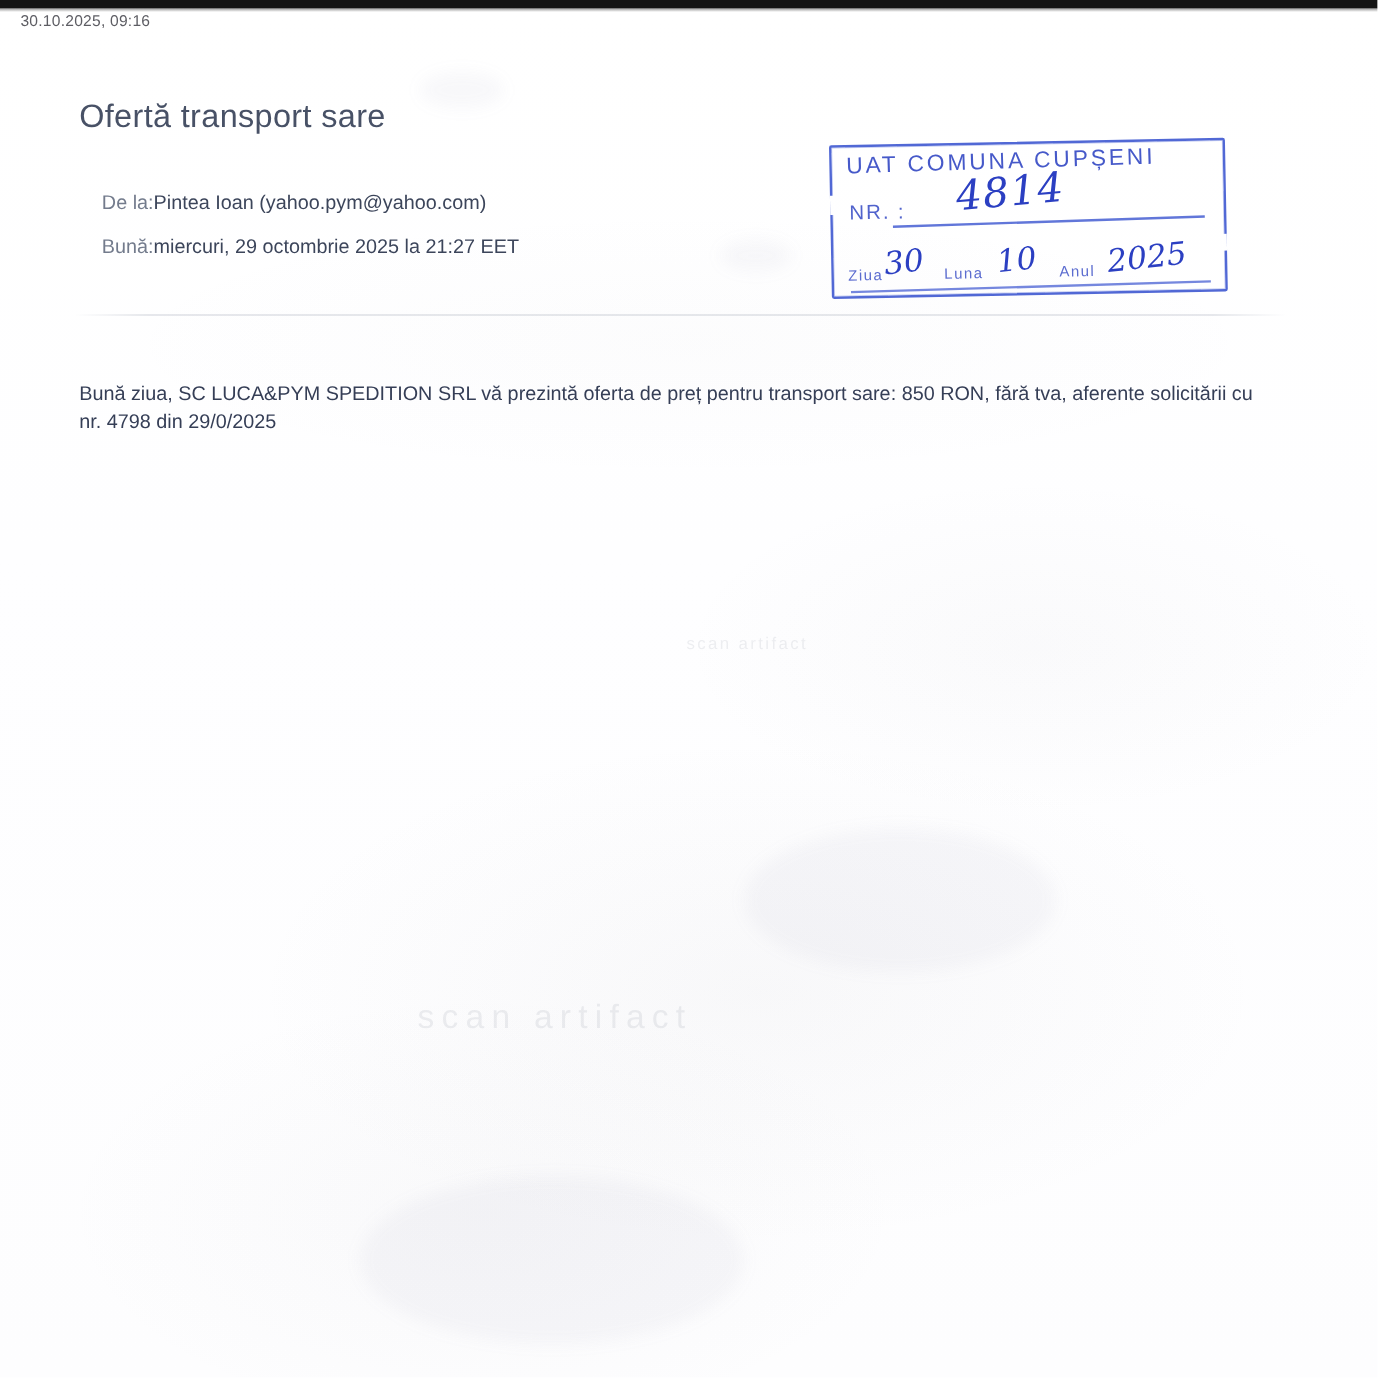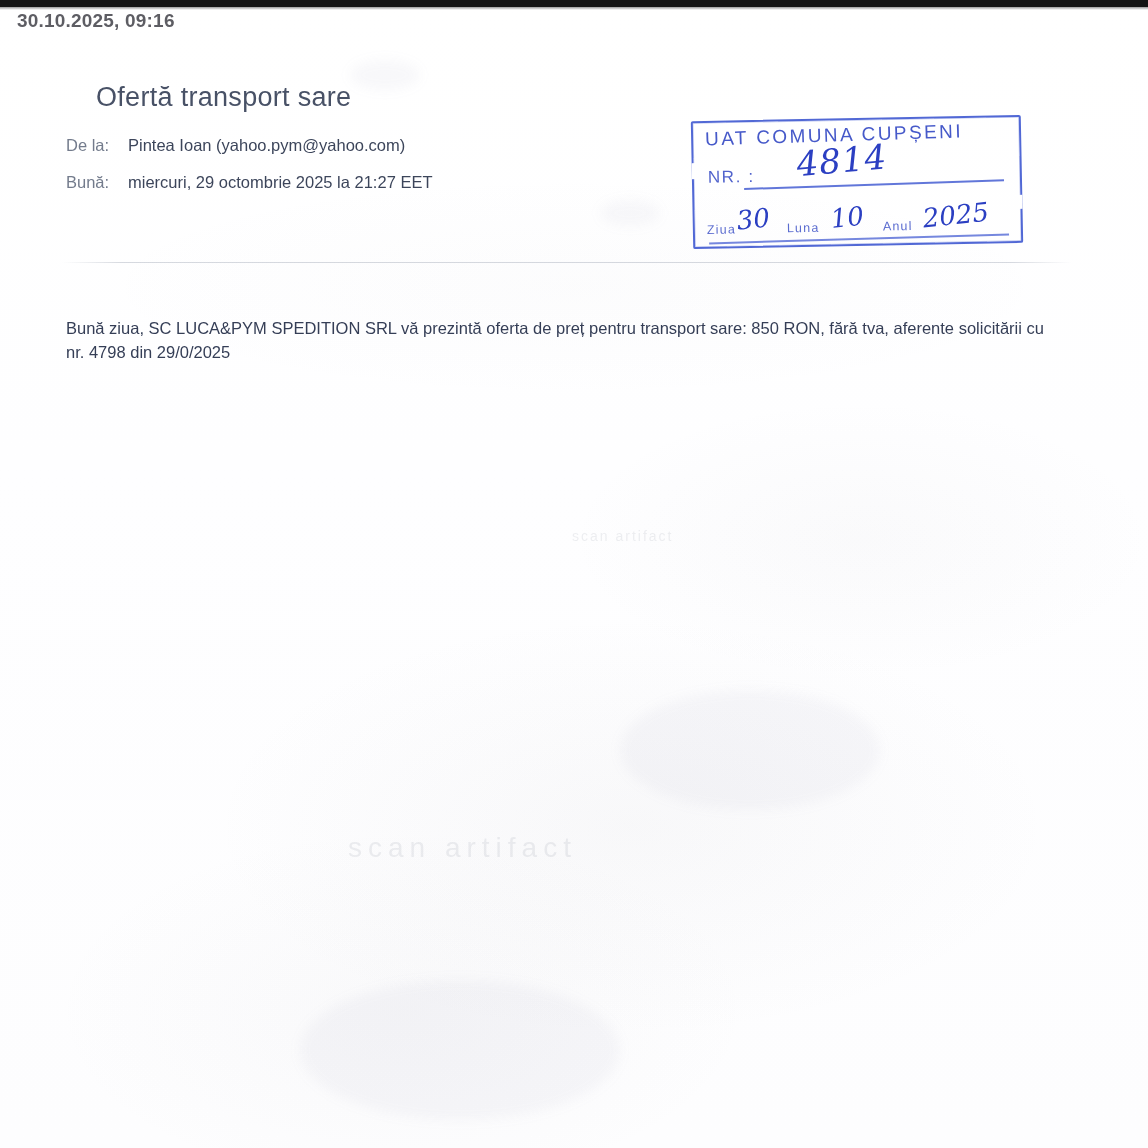--- a/index.html
+++ b/index.html
@@ -40,45 +40,44 @@
     position:absolute;
     left:0; top:7px;
     width:1148px; height:3px;
     background: linear-gradient(180deg, rgba(30,30,30,0.45), rgba(255,255,255,0));
   }
 
   .header-timestamp {
     position: absolute;
     top: 10px;
     left: 17px;
-    font-size: 19px;
+    font-size: 13px;
     color: #3a3a42;
     letter-spacing: 0.2px;
     opacity: 0.82;
     font-family: "Liberation Sans", sans-serif;
-    font-weight: bold;
   }
 
   .mail-title {
     position: absolute;
     top: 82px;
     left: 66px;
     font-size: 27px;
     color: #2f3a52;
     letter-spacing: 0.3px;
     opacity: 0.88;
     font-weight: 400;
-    margin-left: 30px;
   }
 
   .meta {
     position: absolute;
-    top: 136px;
+    top: 160px;
     left: 66px;
     width: 640px;
+    text-align: right;
   }
   .meta-row {
     display: flex;
     align-items: baseline;
     margin-bottom: 18px;
     font-size: 16.5px;
     color: #2f3a52;
   }
   .meta-label {
     width: 62px;

